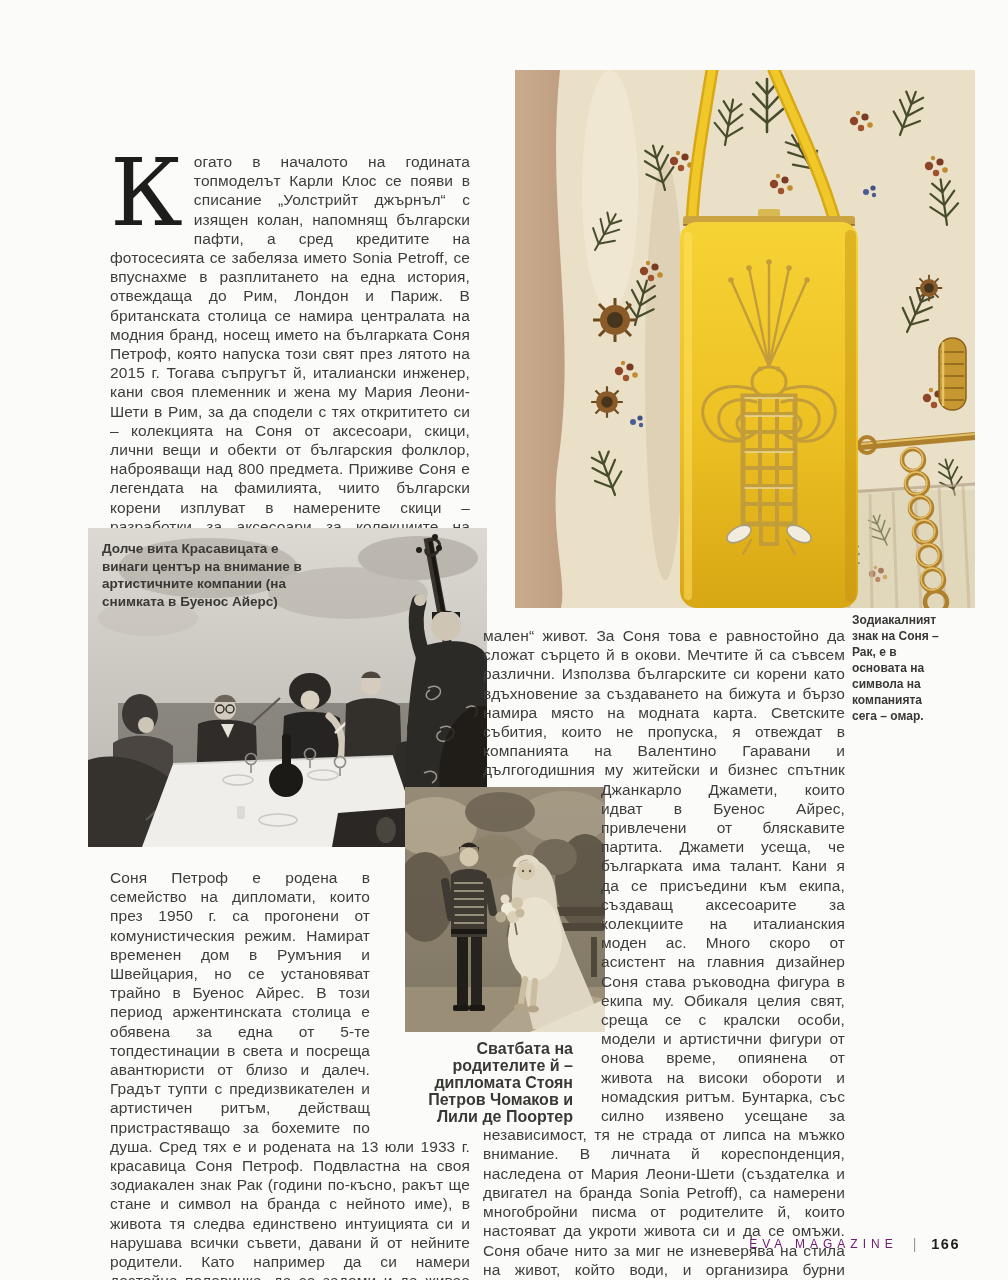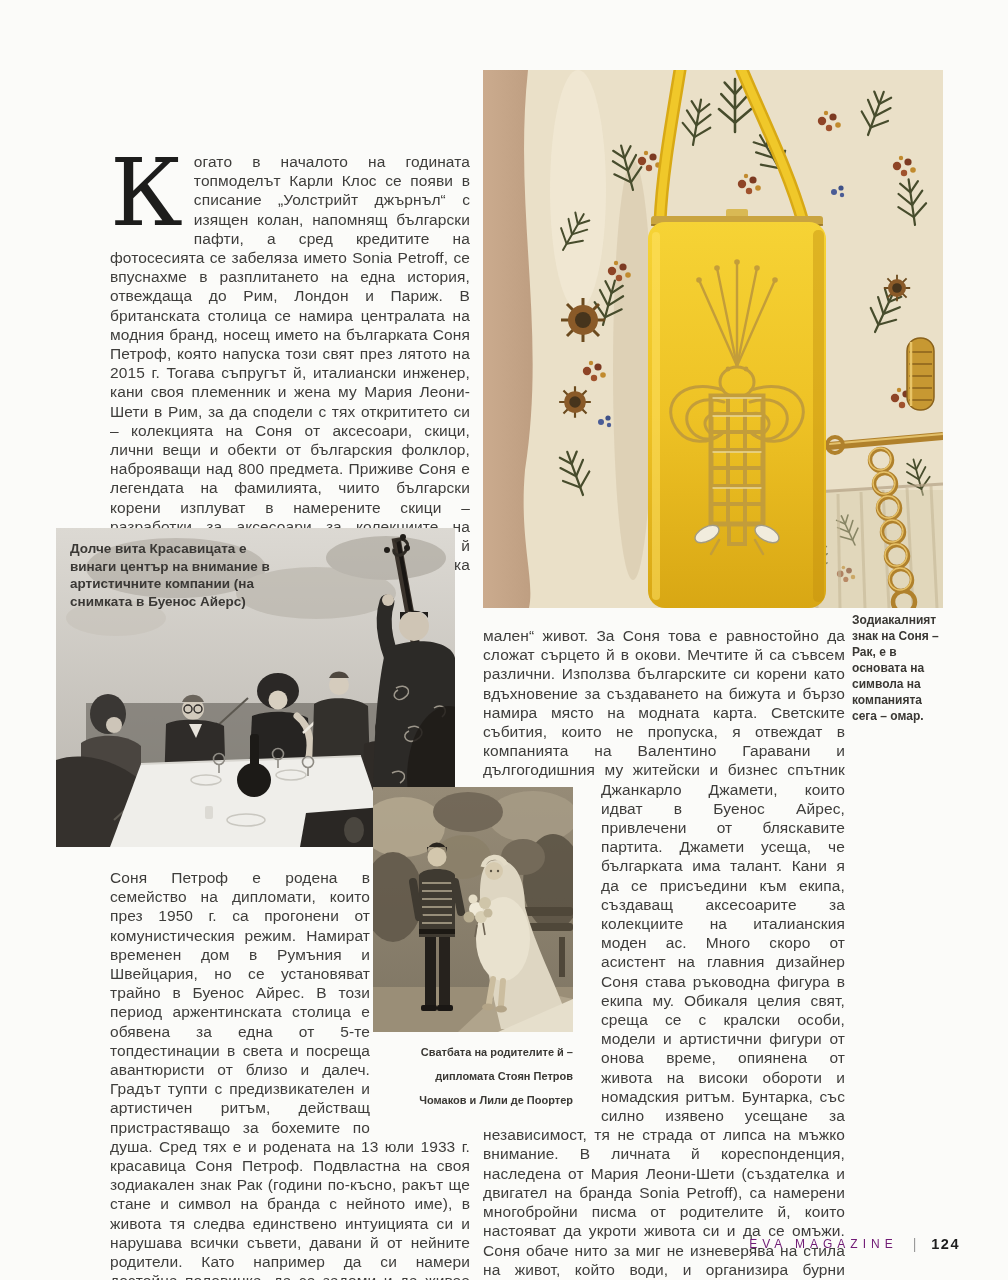--- a/index.html
+++ b/index.html
@@ -15,23 +15,23 @@
     text-align:justify;color:#3e3d3b;
   }
   .dropcap{
     float:left;
     font-family:"DejaVu Serif","Liberation Serif",serif;
     font-size:94px;line-height:76px;height:76px;
     margin:3px 11px 0 0;color:#1d1d1c;font-weight:400;
   }
   .caption{
     font-weight:700;color:#3a3834;
-    font-size:11px;line-height:24px;
+    font-size:16px;line-height:17px;
   }
-  .photo{position:absolute;overflow:hidden;}
+  .photo{position:absolute;overflow:hidden;margin-left:32px;}
   .photo svg{display:block;}
   .sp-a{float:left;width:1px;margin-right:-1px;height:158px;}
   .sp-b{float:left;clear:left;width:118px;height:334px;}
   .sp-r{float:right;width:100px;height:250px;}
   .footer{
     position:absolute;top:1236px;right:48px;
     display:flex;align-items:center;gap:15px;
   }
   .footer .mag{font-size:12px;letter-spacing:5px;color:#701a75;font-weight:400;}
   .footer .sep{color:#9a9a9a;font-weight:300;font-size:14px;}
@@ -398,14 +398,14 @@
 
 <div class="abs bodytext" style="left:483px;top:626px;width:362px;">
   <div class="sp-a" aria-hidden="true"></div>
   <div class="sp-b" aria-hidden="true"></div>
   <span>мален“ живот. За Соня това е равностойно да сложат сърцето й в окови. Мечтите й са съвсем различни. Използва българските си корени като вдъхновение за създаването на бижута и бързо намира място на модната карта. Светските събития, които не пропуска, я отвеждат в компанията на Валентино Гаравани и дългогодишния му житейски и бизнес спътник Джанкарло Джамети, които идват в Буенос Айрес, привлечени от бляскавите партита. Джамети усеща, че българката има талант. Кани я да се присъедини към екипа, създаващ аксесоарите за колекциите на италианския моден ас. Много скоро от асистент на главния дизайнер Соня става ръководна фигура в екипа му. Обикаля целия свят, среща се с кралски особи, модели и артистични фигури от онова време, опиянена от живота на високи обороти и номадския ритъм. Бунтарка, със силно изявено усещане за независимост, тя не страда от липса на мъжко внимание. В личната й кореспонденция, наследена от Мария Леони-Шети (създателка и двигател на бранда Sonia Petroff), са намерени многобройни писма от родителите й, които настояват да укроти живота си и да се омъжи. Соня обаче нито за миг не изневерява на стила на живот, който води, и организира бурни партита с приятели от модния и артистичния свят. Сред тях е филмовата и театрална звезда Марлон Брандо, с когото според снимките и бележките, намерени в архива й, са имали крат-</span>
 </div>
 
 <div class="footer">
   <span class="mag">EVA MAGAZINE</span>
   <span class="sep">|</span>
-  <span class="num">124</span>
+  <span class="num">166</span>
 </div>
 
 </body></html>

